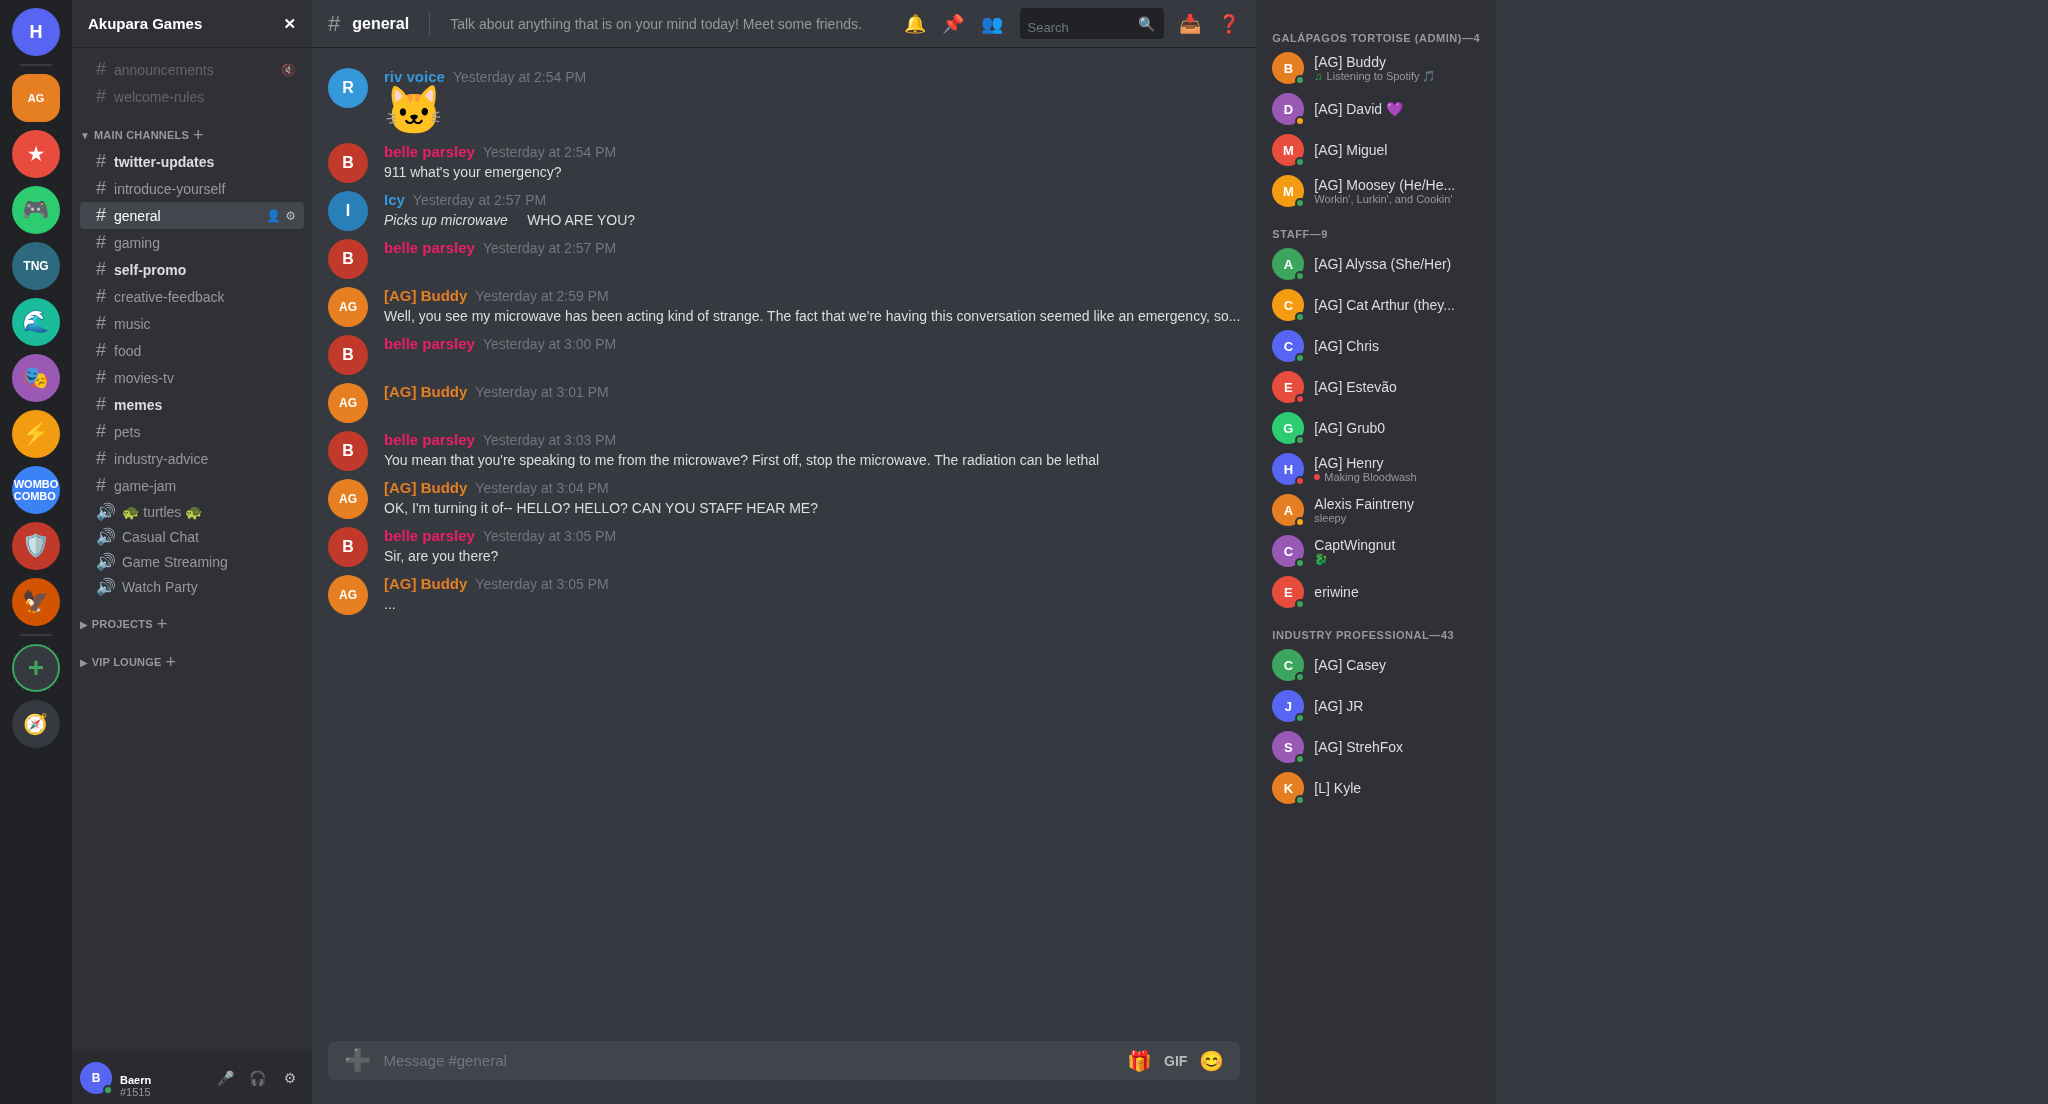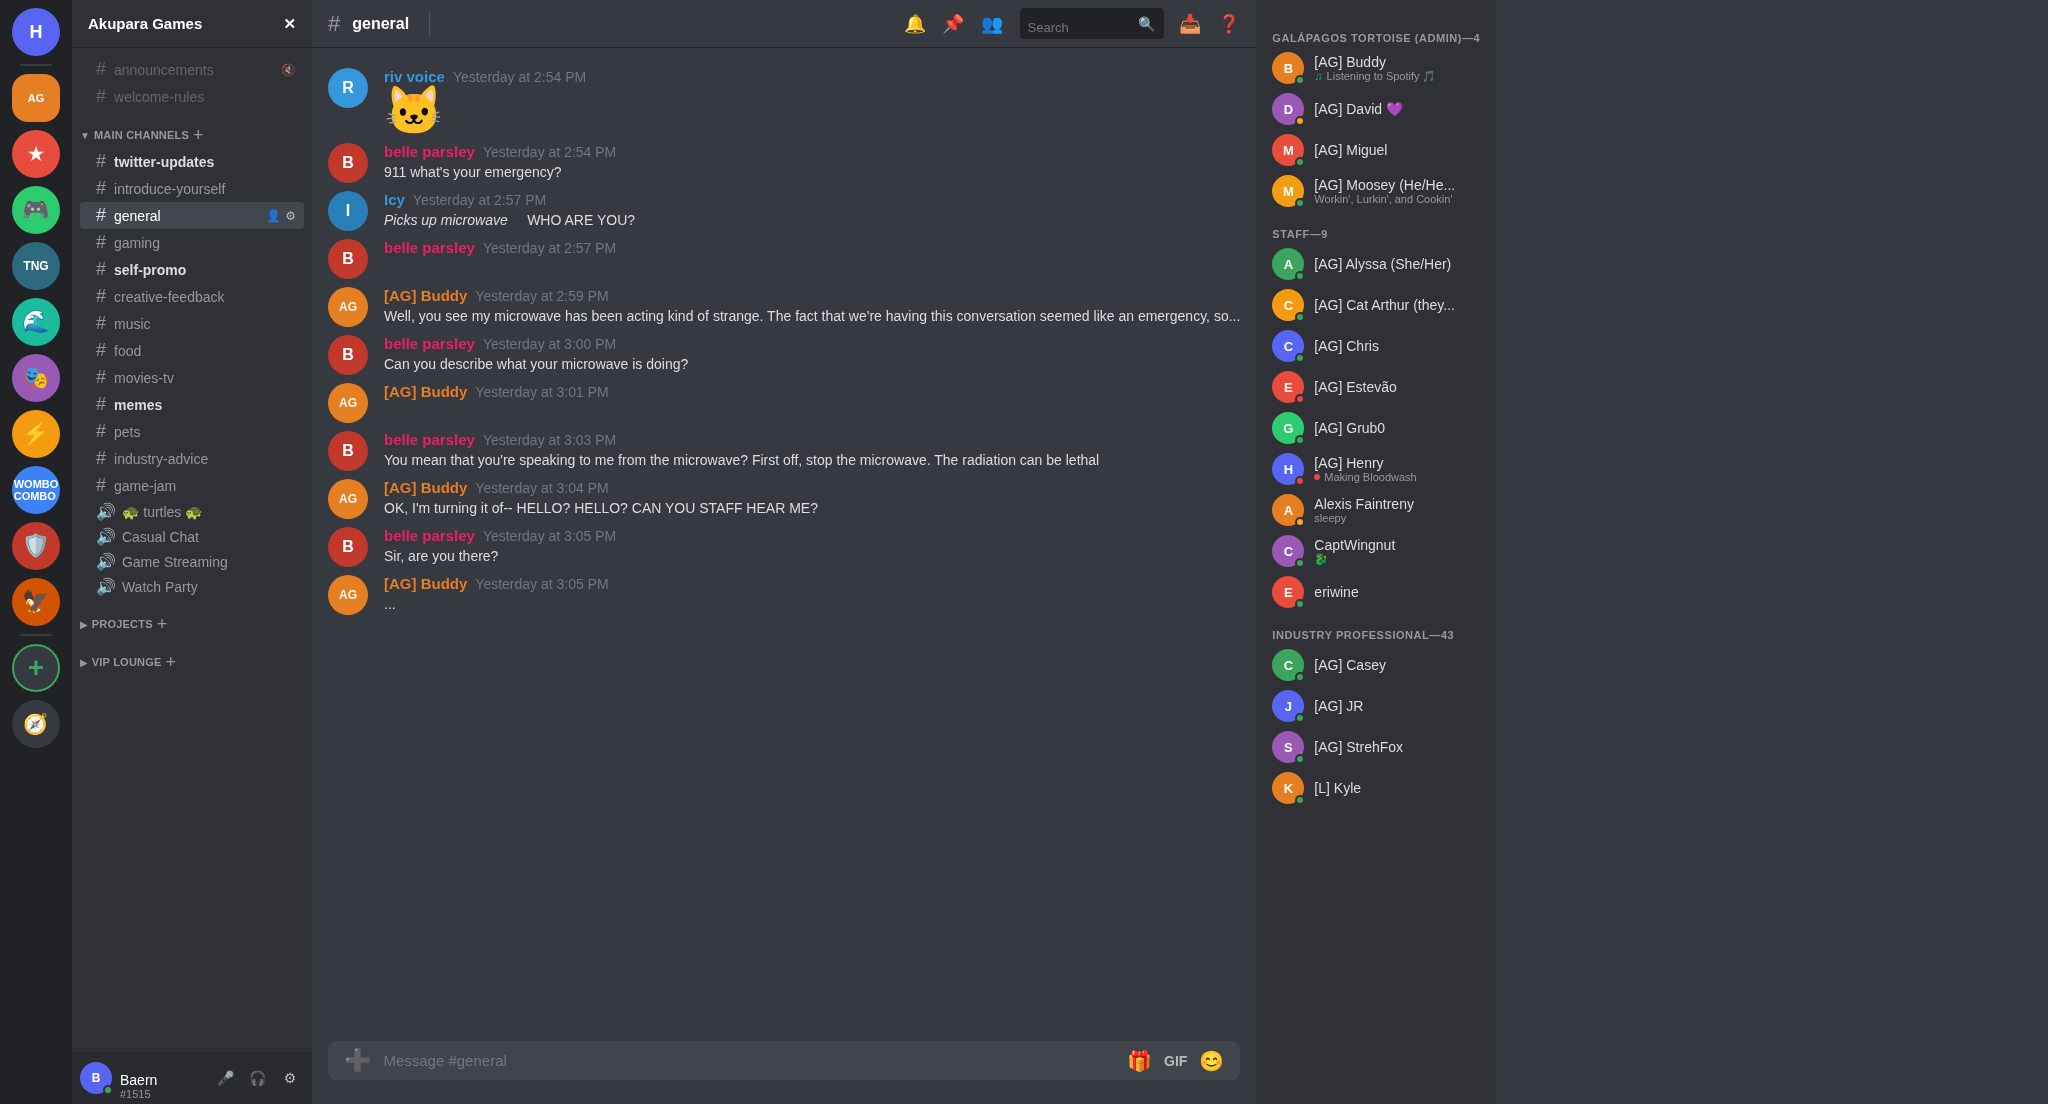--- a/index.html
+++ b/index.html
@@ -27,21 +27,21 @@
     .channel-hash { color: #96989d; font-size: 18px; margin-right: 2px; }
     .channel-name { flex: 1; }
     .channel-icons { display: flex; gap: 4px; color: #b9bbbe; font-size: 12px; }
     .voice-channel { padding: 3px 8px 3px 16px; display: flex; align-items: center; gap: 6px; cursor: pointer; border-radius: 4px; margin: 0 8px; color: #96989d; font-size: 14px; }
     .voice-icon { font-size: 16px; }
 
     
     .user-area { height: 52px; background: #292b2f; display: flex; align-items: center; padding: 0 8px; gap: 8px; }
     .user-avatar-small { width: 32px; height: 32px; border-radius: 50%; background: #5865f2; display: flex; align-items: center; justify-content: center; font-weight: 700; font-size: 12px; color: #fff; flex-shrink: 0; }
     .user-info { flex: 1; }
-    .user-name-small { font-size: 14px; font-weight: 400; color: #fff; margin-top: 15px; }
+    .user-name-small { font-size: 11px; font-weight: 700; color: #fff; margin-top: 15px; }
     .user-discriminator { font-size: 11px; color: #96989d; }
     .user-controls { display: flex; gap: 4px; }
     .user-ctrl-btn { width: 28px; height: 28px; border-radius: 4px; display: flex; align-items: center; justify-content: center; cursor: pointer; color: #b9bbbe; font-size: 14px; }
 
     
     #main-content { flex: 1; display: flex; flex-direction: column; overflow: hidden; }
 
     
     .channel-header { height: 48px; background: #36393f; border-bottom: 1px solid #202225; display: flex; align-items: center; padding: 0 16px; gap: 12px; flex-shrink: 0; }
     .channel-header-hash { color: #96989d; font-size: 22px; }
@@ -248,20 +248,21 @@
       </div>
     </div>
   </div>
 
   <div id="main-content">
 
     <div class="channel-header">
       <span class="channel-header-hash">#</span>
       <span class="channel-header-name">general</span>
       <div class="channel-header-divider"></div>
+      <span class="channel-header-topic">Talk about anything that is on your mind today! Meet some friends.</span>
       <div class="header-actions">
         <span class="header-icon" title="Notification Settings">🔔</span>
         <span class="header-icon" title="Pinned Messages">📌</span>
         <span class="header-icon" title="Member List">👥</span>
         <div class="search-bar">
           <input type="text" placeholder="Search" style="">
           <span style="color:#72767d;">🔍</span>
         </div>
         <span class="header-icon" title="Inbox">📥</span>
         <span class="header-icon" title="Help">❓</span>
@@ -331,21 +332,20 @@
 
       </div>
 
       <div class="message-group">
         <div class="avatar" style="background:#c0392b;">B</div>
         <div class="message-content">
           <div class="message-header">
             <span class="message-author" style="color:#e91e63;">belle parsley</span>
             <span class="message-timestamp">Yesterday at 3:00 PM</span>
           </div>
-          <div class="message-text">Can you describe what your microwave is doing?</div>
         </div>
 
       </div>
 
       <div class="message-group">
         <div class="avatar" style="background:#e67e22; font-size:12px;">AG</div>
         <div class="message-content">
           <div class="message-header">
             <span class="message-author" style="color:#e67e22;">[AG] Buddy</span>
             <span class="message-timestamp">Yesterday at 3:01 PM</span>

